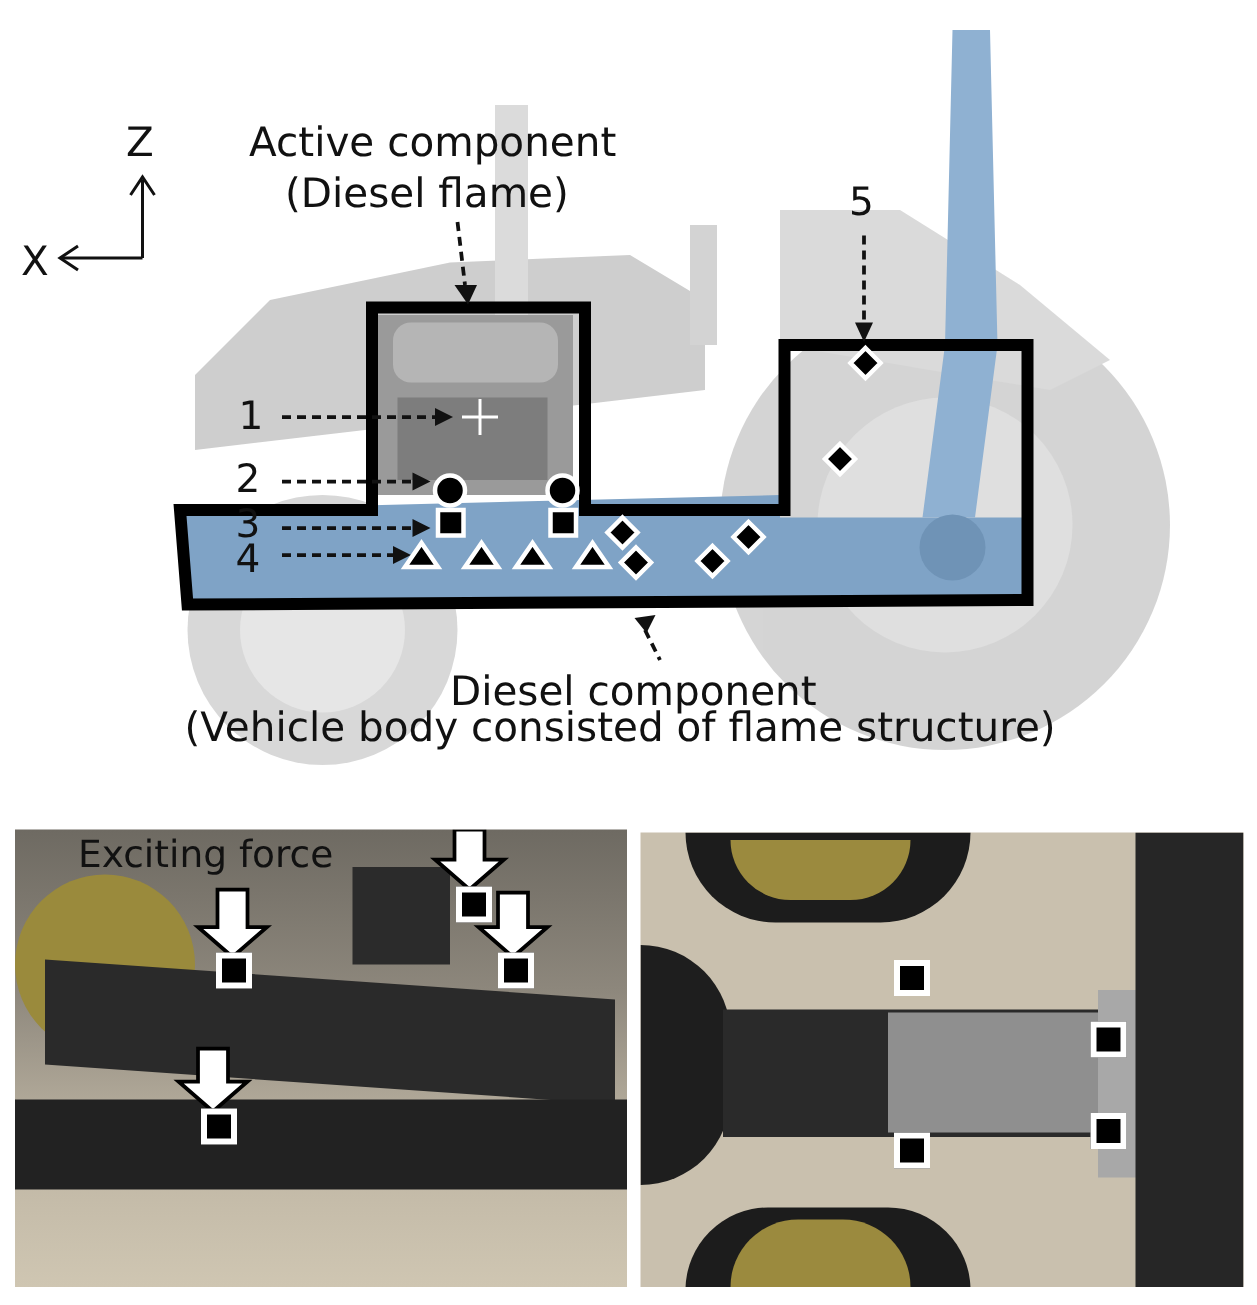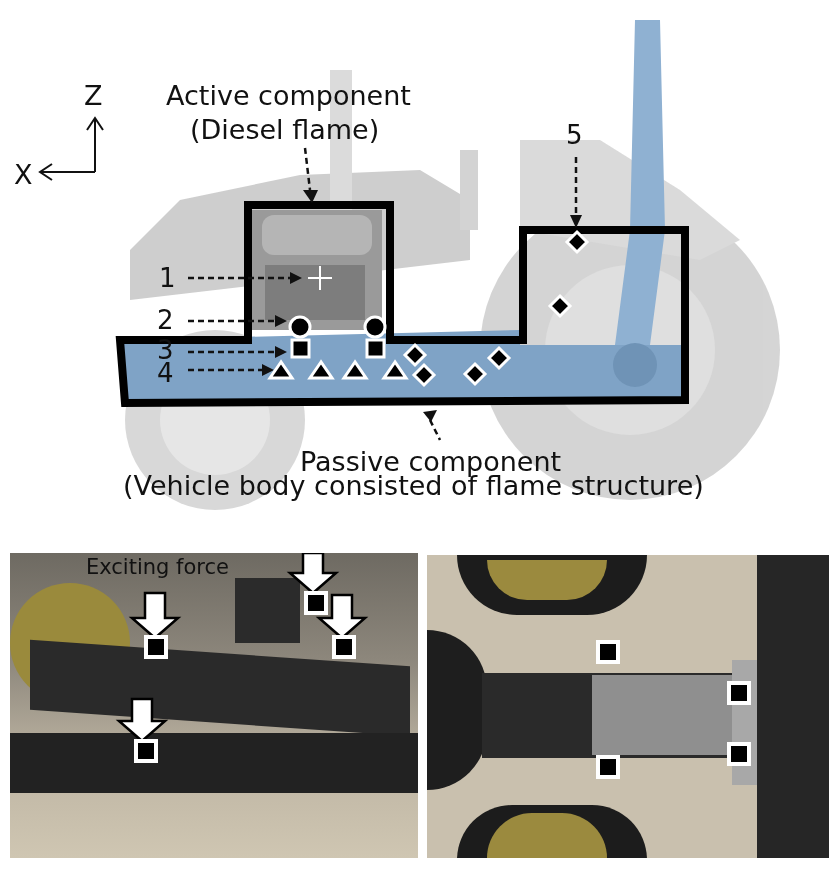--- a/index.html
+++ b/index.html
@@ -2,21 +2,21 @@
 <html><head>
 <meta charset="utf-8">
 <style>
   html,body{margin:0;padding:0;background:#fff;}
   body{width:838px;height:870px;position:relative;overflow:hidden;font-family:"DejaVu Sans",sans-serif;}
   .abs{position:absolute;}
   .lbl{color:#111;font-size:27px;line-height:1;white-space:nowrap;}
   .num{color:#111;font-size:26px;line-height:1;}
   svg{position:absolute;left:0;top:0;}
   .photo{position:absolute;overflow:hidden;}
-  .exc{font-size:21px;color:#111;background:rgba(255,255,255,0.0);margin-left:34px;}
+  .exc{font-size:25px;color:#111;background:rgba(255,255,255,0.0);}
   .marker{position:absolute;width:16px;height:16px;background:#000;border:4px solid #fff;}
 </style>
 </head>
 <body>
 
 <svg width="838" height="530" viewBox="0 0 838 530">
 
   <g opacity="0.9">
     <circle cx="215" cy="420" r="90" fill="#d4d4d4"></circle>
     <circle cx="215" cy="420" r="55" fill="#e4e4e4"></circle>
@@ -100,21 +100,21 @@
 <div class="abs lbl" style="left:14px;top:161px;">X</div>
 <div class="abs lbl" style="left:166px;top:82px;text-align:right;">Active component</div>
 <div class="abs lbl" style="left:190px;top:116px;">(Diesel flame)</div>
 
 <div class="abs num" style="left:159px;top:265px;">1</div>
 <div class="abs num" style="left:157px;top:307px;">2</div>
 <div class="abs num" style="left:157px;top:337px;">3</div>
 <div class="abs num" style="left:157px;top:360px;">4</div>
 <div class="abs num" style="left:566px;top:122px;">5</div>
 
-<div class="abs lbl" style="left:300px;top:448px;">Passive component</div>
+<div class="abs lbl" style="left:300px;top:448px;">Diesel component</div>
 <div class="abs lbl" style="left:123px;top:472px;">(Vehicle body consisted of flame structure)</div>
 
 <div class="photo" style="left:10px;top:553px;width:408px;height:305px;background:linear-gradient(180deg,#6e6a62 0%,#8d877c 35%,#bfb6a4 70%,#cfc6b2 100%);">
   <div class="abs" style="left:0;top:30px;width:120px;height:120px;border-radius:60px;background:#9a8a3c;"></div>
   <div class="abs" style="left:20px;top:100px;width:380px;height:70px;background:#2a2a2a;transform:skewY(4deg);"></div>
   <div class="abs" style="left:0;top:180px;width:408px;height:60px;background:#222;"></div>
   <div class="abs" style="left:225px;top:25px;width:65px;height:65px;background:#2b2b2b;"></div>
   <div class="abs exc" style="left:42px;top:2px;">Exciting force</div>
 
   <svg width="408" height="305" viewBox="0 0 408 305">

